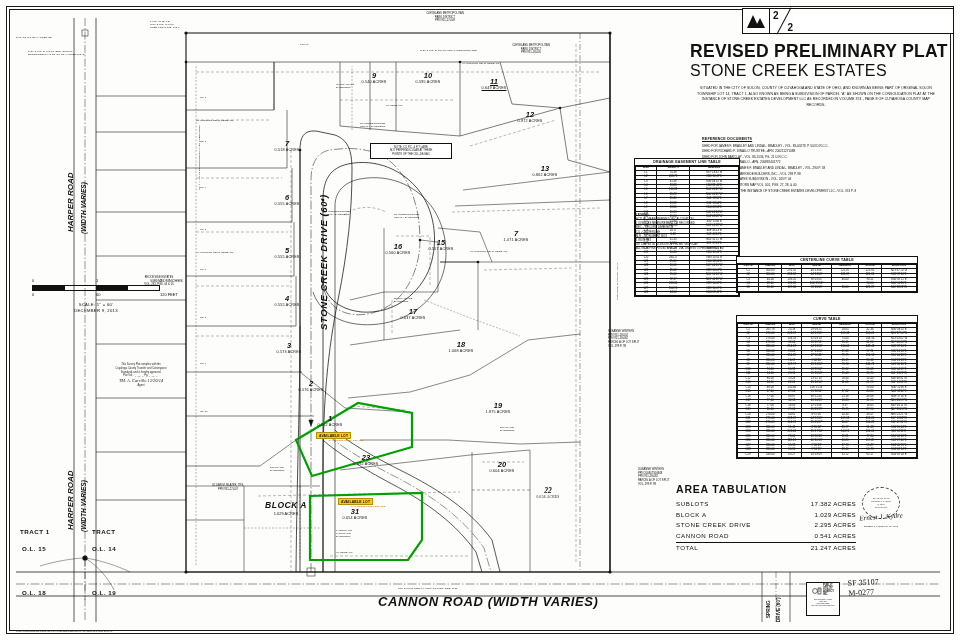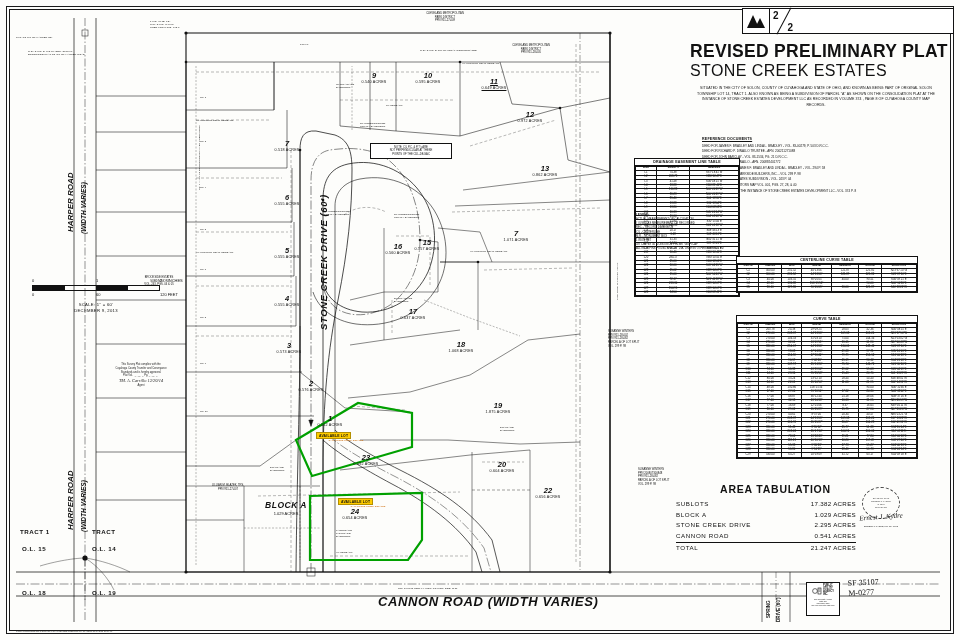--- a/index.html
+++ b/index.html
@@ -119,21 +119,21 @@
     position: absolute; left: 636px; top: 213px; width: 100px;
     font-size: 2.75px; line-height: 1.5; color:#111;
   }
   .legend-box b { font-size: 3px; }
 
   
   .area-tab {
     position: absolute; left: 676px; top: 483px; width: 180px; color:#111;
   }
   .area-title {
-    font-size: 10.5px; font-weight: 700; letter-spacing: 0.8px; margin-bottom: 4px; margin-left: 44px;
+    font-size: 10.5px; font-weight: 700; letter-spacing: 0.8px; margin-bottom: 4px;
   }
   .area-row {
     display: flex; justify-content: space-between;
     font-size: 6.2px; line-height: 1.72; letter-spacing: 0.3px;
   }
   .area-row.total { border-top: 0.6px solid #111; }
   .area-row .lbl { letter-spacing: 0.6px; }
 
   
   .scalebar { position: absolute; left: 32px; top: 278px; width: 128px; }
@@ -1095,21 +1095,21 @@
         <div class="lotacre">0.972 ACRES</div>
       </div>
       <div class="lotlabel" style="left: 515px; top: 165px; width: 60px;">
         <div class="lotnum">13</div>
         <div class="lotacre">0.862 ACRES</div>
       </div>
       <div class="lotlabel" style="left: 486px; top: 230px; width: 60px;">
         <div class="lotnum">7</div>
         <div class="lotacre">1.071 ACRES</div>
       </div>
-      <div class="lotlabel" style="left: 397px; top: 239px; width: 60px;">
+      <div class="lotlabel" style="left: 411px; top: 239px; width: 60px;">
         <div class="lotnum">15</div>
         <div class="lotacre">0.557 ACRES</div>
       </div>
       <div class="lotlabel" style="left: 368px; top: 243px; width: 60px;">
         <div class="lotnum">16</div>
         <div class="lotacre">0.560 ACRES</div>
       </div>
       <div class="lotlabel" style="left: 383px; top: 308px; width: 60px;">
         <div class="lotnum">17</div>
         <div class="lotacre">0.637 ACRES</div>
@@ -1119,30 +1119,30 @@
         <div class="lotacre">1.068 ACRES</div>
       </div>
       <div class="lotlabel" style="left: 468px; top: 402px; width: 60px;">
         <div class="lotnum">19</div>
         <div class="lotacre">1.875 ACRES</div>
       </div>
       <div class="lotlabel" style="left: 472px; top: 461px; width: 60px;">
         <div class="lotnum">20</div>
         <div class="lotacre">0.604 ACRES</div>
       </div>
-      <div class="lotlabel" style="left: 518px; top: 487px; width: 60px;">
+      <div class="lotlabel" style="left: 518px; top: 487px; width: 60px; font-family: Liberation Serif, serif;">
         <div class="lotnum">22</div>
         <div class="lotacre">0.656 ACRES</div>
       </div>
       <div class="lotlabel" style="left: 336px; top: 454px; width: 60px;">
         <div class="lotnum">23</div>
         <div class="lotacre">0.592 ACRES</div>
       </div>
       <div class="lotlabel" style="left: 325px; top: 508px; width: 60px;">
-        <div class="lotnum">24</div>
+        <div class="lotnum">31</div>
         <div class="lotacre">0.654 ACRES</div>
       </div>
     </div>
 
   <div id="avail-tags">
       <div class="avail-tag" style="left: 316px; top: 432px;">AVAILABLE LOT</div>
       <div class="avail-sub" style="left: 312px; top: 439px; width: 68px;">CALL STONE CREEK ESTATES</div>
       <div class="avail-tag" style="left: 338px; top: 498px;">AVAILABLE LOT</div>
       <div class="avail-sub" style="left: 334px; top: 505px; width: 68px;">CALL STONE CREEK ESTATES</div>
     </div>

